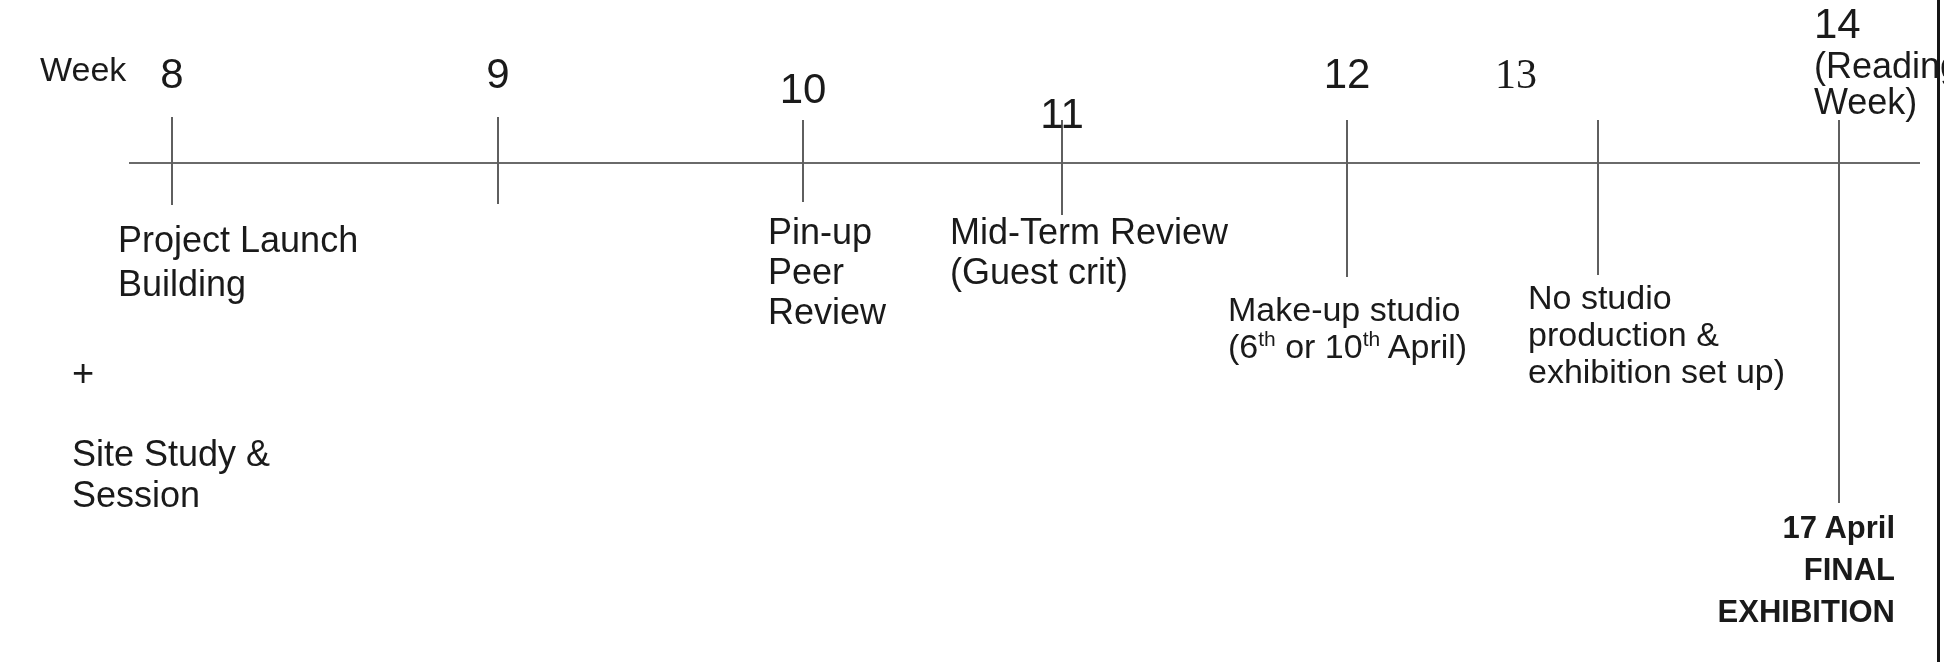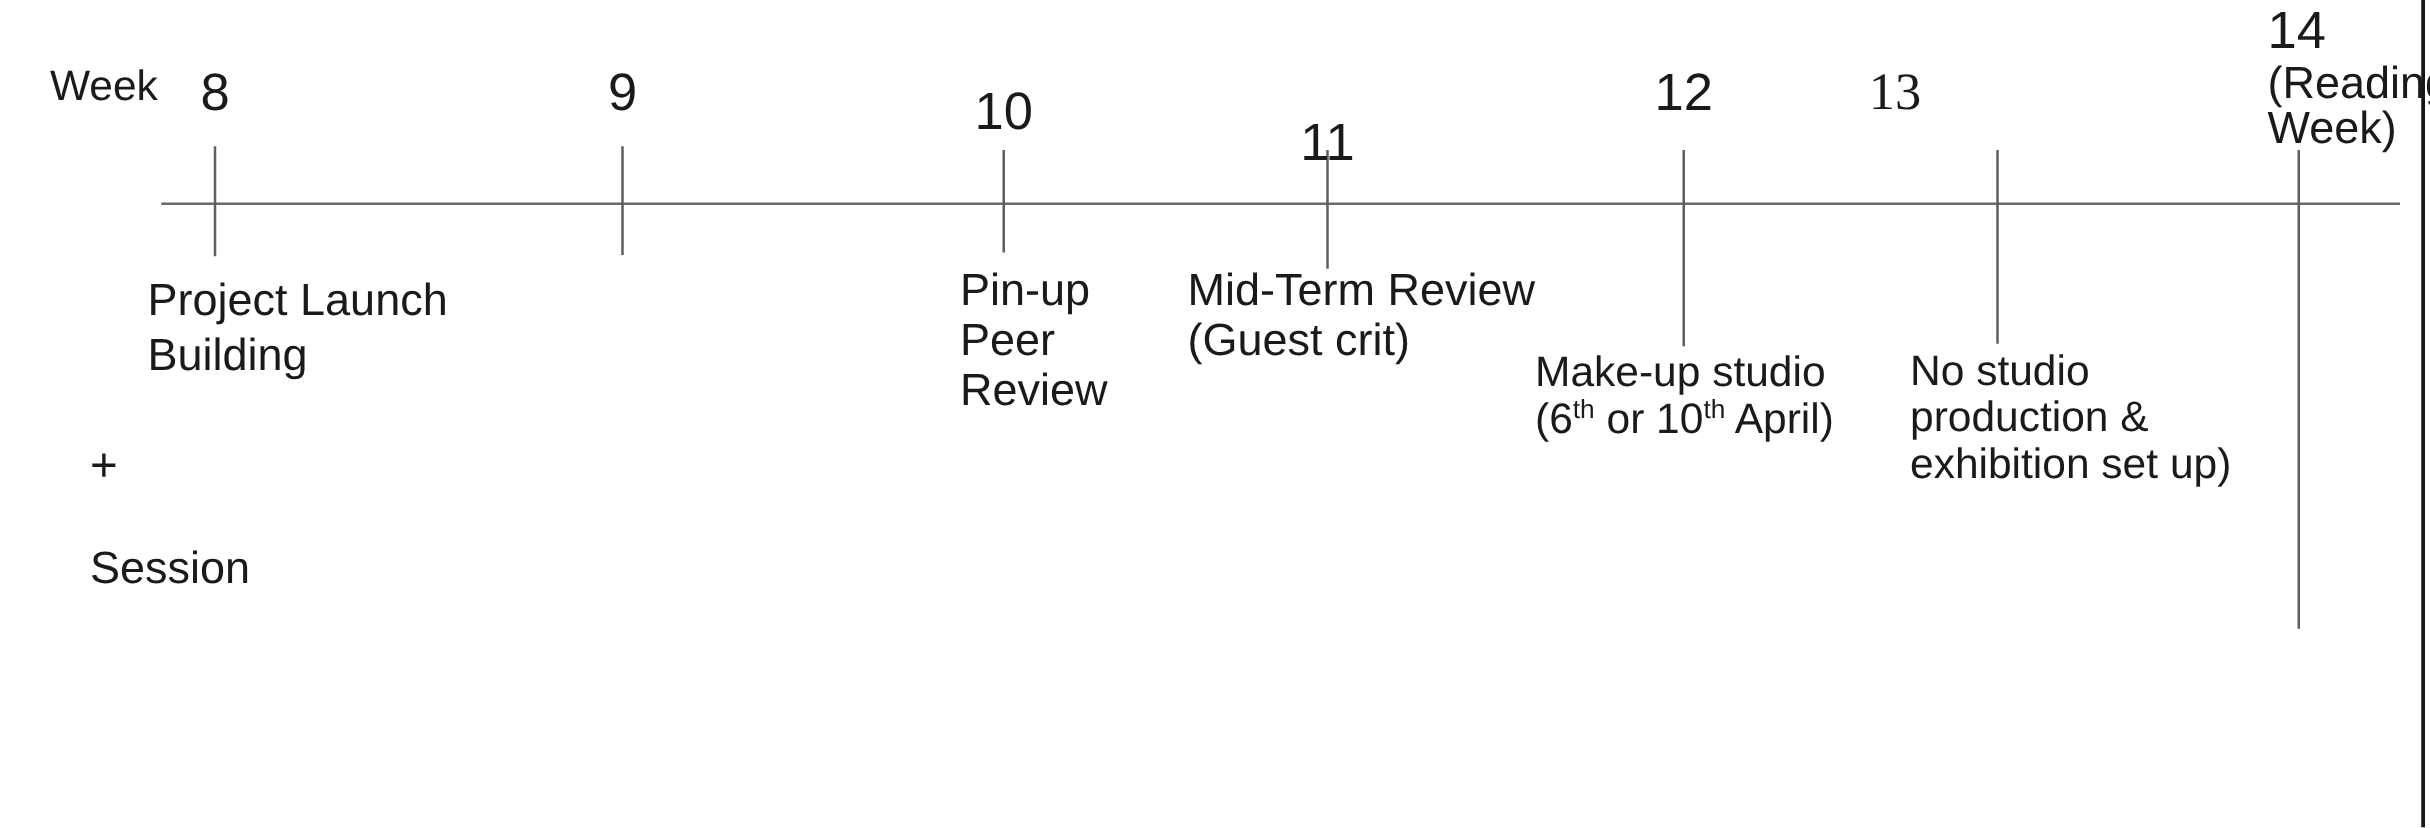--- a/index.html
+++ b/index.html
@@ -112,39 +112,45 @@
     <div class="note-line">(Reading</div>
     <div class="note-line">Week)</div>
   </div>
 
   <div class="ann" style="left:72px; top:218px; line-height:44px;margin-left:46px;">
     <div>Project Launch</div>
     <div>Building</div>
   </div>
   <div class="plus" style="left:72px; top:352px;">+</div>
   <div class="ann" style="left:72px; top:433px;">
+    <div>Site Study &amp;</div>
     <div>Session</div>
   </div>
 
   <div class="ann" style="left:768px; top:212px; line-height:40px;">
     <div>Pin-up</div>
     <div>Peer</div>
     <div>Review</div>
   </div>
 
   <div class="ann" style="left:950px; top:212px; line-height:40px;">
     <div>Mid-Term Review</div>
     <div>(Guest crit)</div>
   </div>
 
-  <div class="ann-sm" style="left:1228px; top:280px;">
+  <div class="ann-sm" style="left:1228px; top:291px;">
     <div>Make-up studio</div>
     <div><span>(6</span><span class="sup">th</span><span> or 10</span><span class="sup">th</span><span> April)</span></div>
   </div>
 
   <div class="ann-sm" style="left:1528px; top:279px;">
     <div>No studio</div>
     <div>production &amp;</div>
     <div>exhibition set up)</div>
   </div>
 
+  <div class="final-ev">
+    <div>17 April</div>
+    <div>FINAL</div>
+    <div>EXHIBITION</div>
+  </div>
 
 </div>
 
 </body></html>

